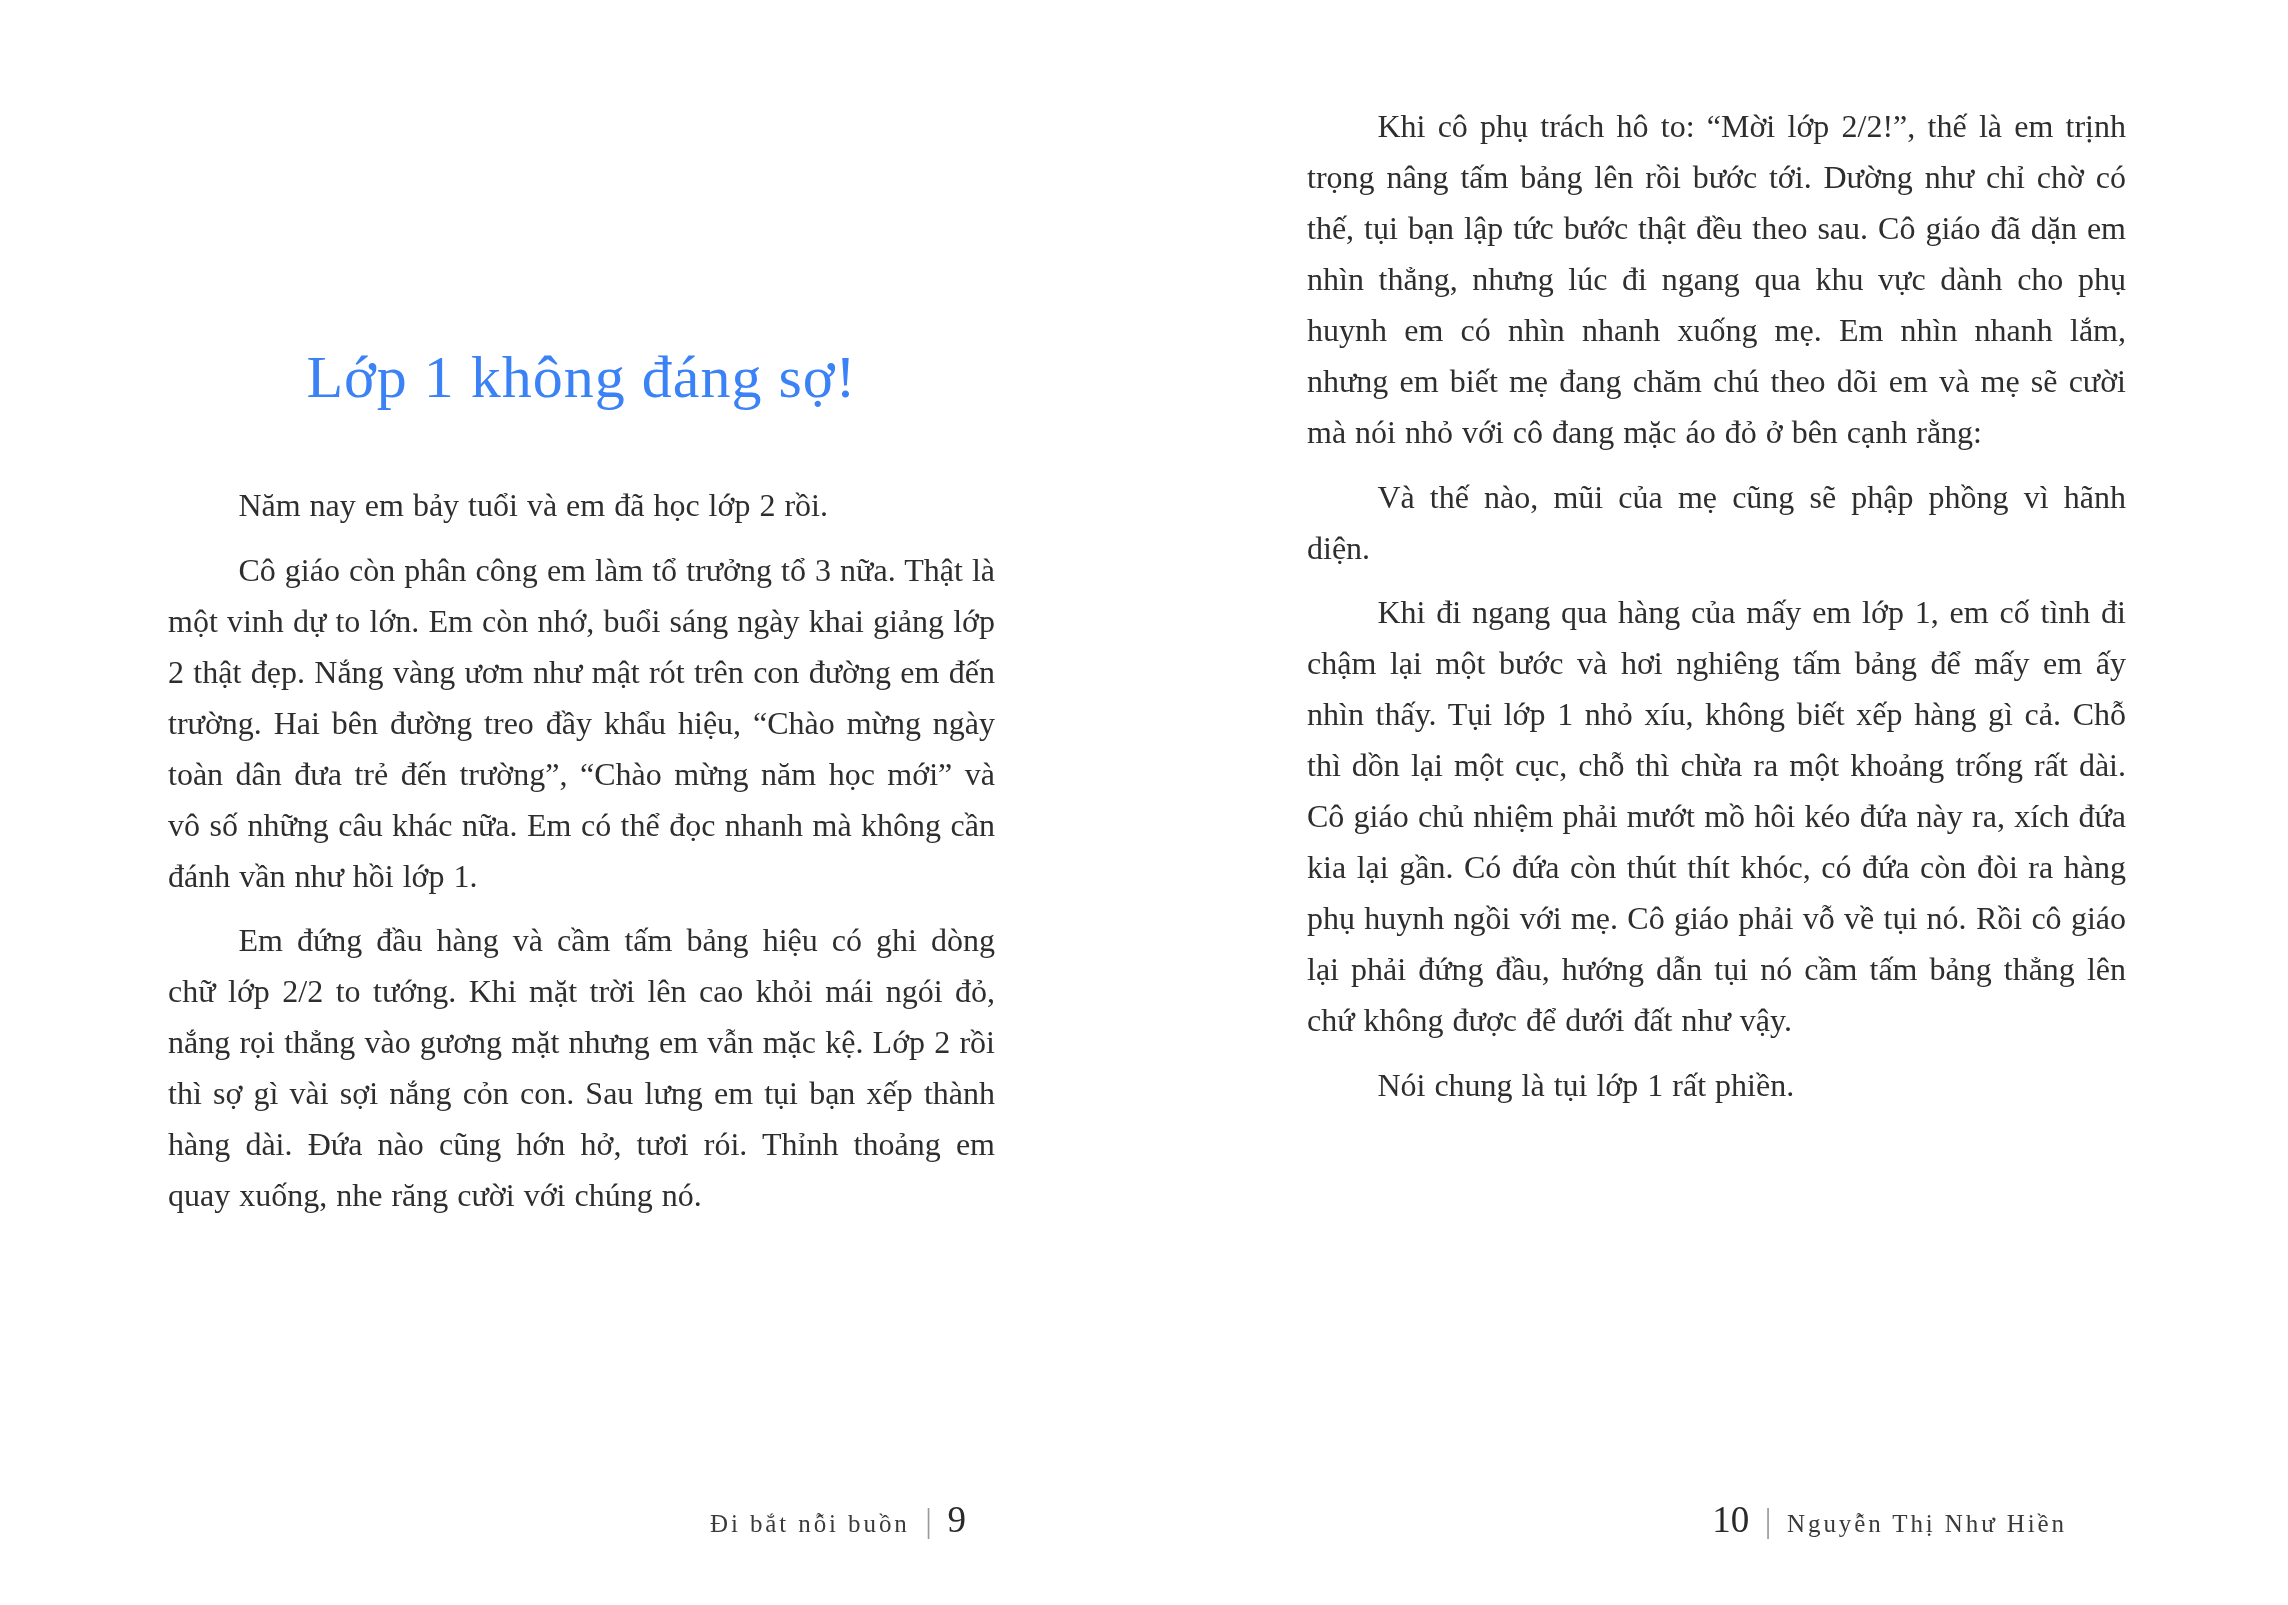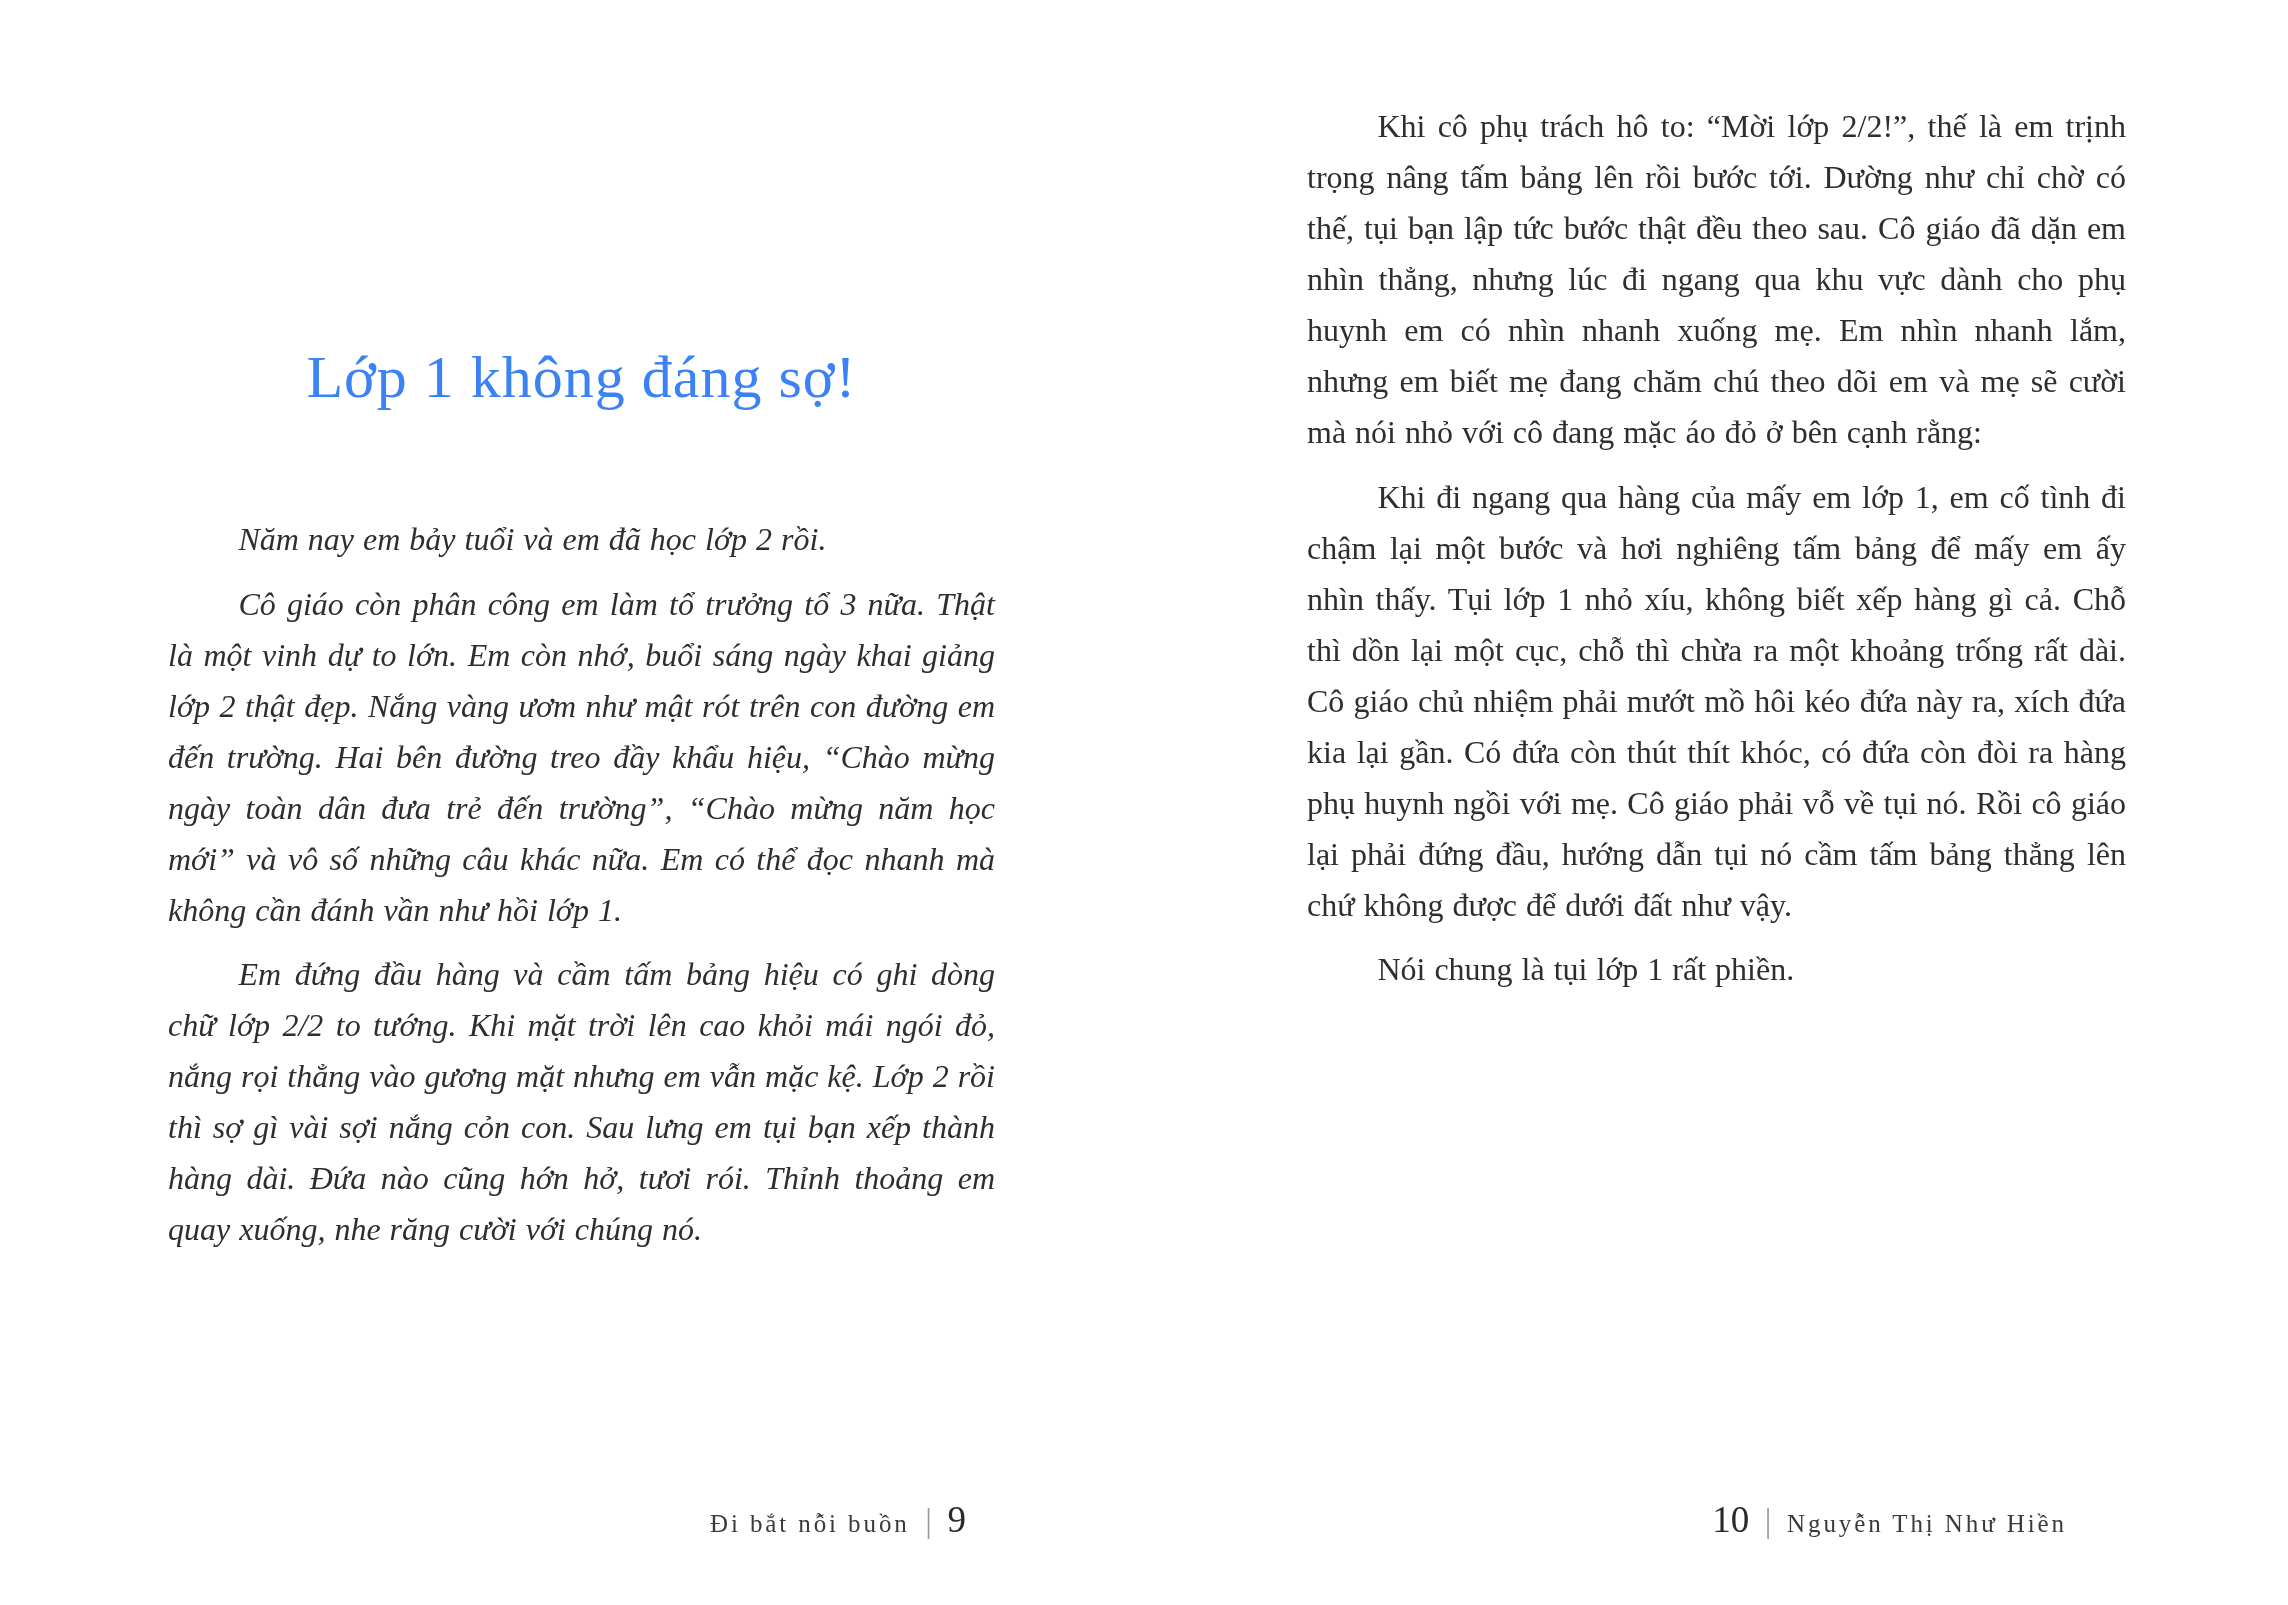--- a/index.html
+++ b/index.html
@@ -26,21 +26,21 @@
   .chapter-title {
     margin: 343px 0 0 0;
     text-align: center;
     font-size: 60px;
     font-weight: 400;
     letter-spacing: 1px;
     color: #3b82f6;
   }
 
   .body-text { font-size: 32px; line-height: 51px; }
-  #left-page  .body-text { margin-top: 102px; font-style: italic; }
+  #left-page  .body-text { margin-top: 68px; }
   #right-page .body-text { margin-top: 101px; }
 
   .body-text p {
     margin: 0 0 13.7px 0;
     text-align: justify;
     text-indent: 2.2em;
     word-spacing: 1px;
   }
   .body-text p:last-child { margin-bottom: 0; }
 
@@ -85,20 +85,21 @@
   <div class="body-text">
     <p>Năm nay em bảy tuổi và em đã học lớp 2 rồi.</p>
     <p>Cô giáo còn phân công em làm tổ trưởng tổ 3 nữa. Thật là một vinh dự to lớn. Em còn nhớ, buổi sáng ngày khai giảng lớp 2 thật đẹp. Nắng vàng ươm như mật rót trên con đường em đến trường. Hai bên đường treo đầy khẩu hiệu, “Chào mừng ngày toàn dân đưa trẻ đến trường”, “Chào mừng năm học mới” và vô số những câu khác nữa. Em có thể đọc nhanh mà không cần đánh vần như hồi lớp 1.</p>
     <p>Em đứng đầu hàng và cầm tấm bảng hiệu có ghi dòng chữ lớp 2/2 to tướng. Khi mặt trời lên cao khỏi mái ngói đỏ, nắng rọi thẳng vào gương mặt nhưng em vẫn mặc kệ. Lớp 2 rồi thì sợ gì vài sợi nắng cỏn con. Sau lưng em tụi bạn xếp thành hàng dài. Đứa nào cũng hớn hở, tươi rói. Thỉnh thoảng em quay xuống, nhe răng cười với chúng nó.</p>
   </div>
 </div>
 
 <div class="page" id="right-page">
   <div class="body-text">
     <p>Khi cô phụ trách hô to: “Mời lớp 2/2!”, thế là em trịnh trọng nâng tấm bảng lên rồi bước tới. Dường như chỉ chờ có thế, tụi bạn lập tức bước thật đều theo sau. Cô giáo đã dặn em nhìn thẳng, nhưng lúc đi ngang qua khu vực dành cho phụ huynh em có nhìn nhanh xuống mẹ. Em nhìn nhanh lắm, nhưng em biết mẹ đang chăm chú theo dõi em và mẹ sẽ cười mà nói nhỏ với cô đang mặc áo đỏ ở bên cạnh rằng:</p>
+    <p>Và thế nào, mũi của mẹ cũng sẽ phập phồng vì hãnh diện.</p>
     <p>Khi đi ngang qua hàng của mấy em lớp 1, em cố tình đi chậm lại một bước và hơi nghiêng tấm bảng để mấy em ấy nhìn thấy. Tụi lớp 1 nhỏ xíu, không biết xếp hàng gì cả. Chỗ thì dồn lại một cục, chỗ thì chừa ra một khoảng trống rất dài. Cô giáo chủ nhiệm phải mướt mồ hôi kéo đứa này ra, xích đứa kia lại gần. Có đứa còn thút thít khóc, có đứa còn đòi ra hàng phụ huynh ngồi với mẹ. Cô giáo phải vỗ về tụi nó. Rồi cô giáo lại phải đứng đầu, hướng dẫn tụi nó cầm tấm bảng thẳng lên chứ không được để dưới đất như vậy.</p>
     <p>Nói chung là tụi lớp 1 rất phiền.</p>
   </div>
 </div>
 
 <div class="footer" id="left-footer">
   <span class="footer-label">Đi bắt nỗi buồn</span>
   <span class="footer-separator">|</span>
   <span class="footer-page">9</span>
 </div>

